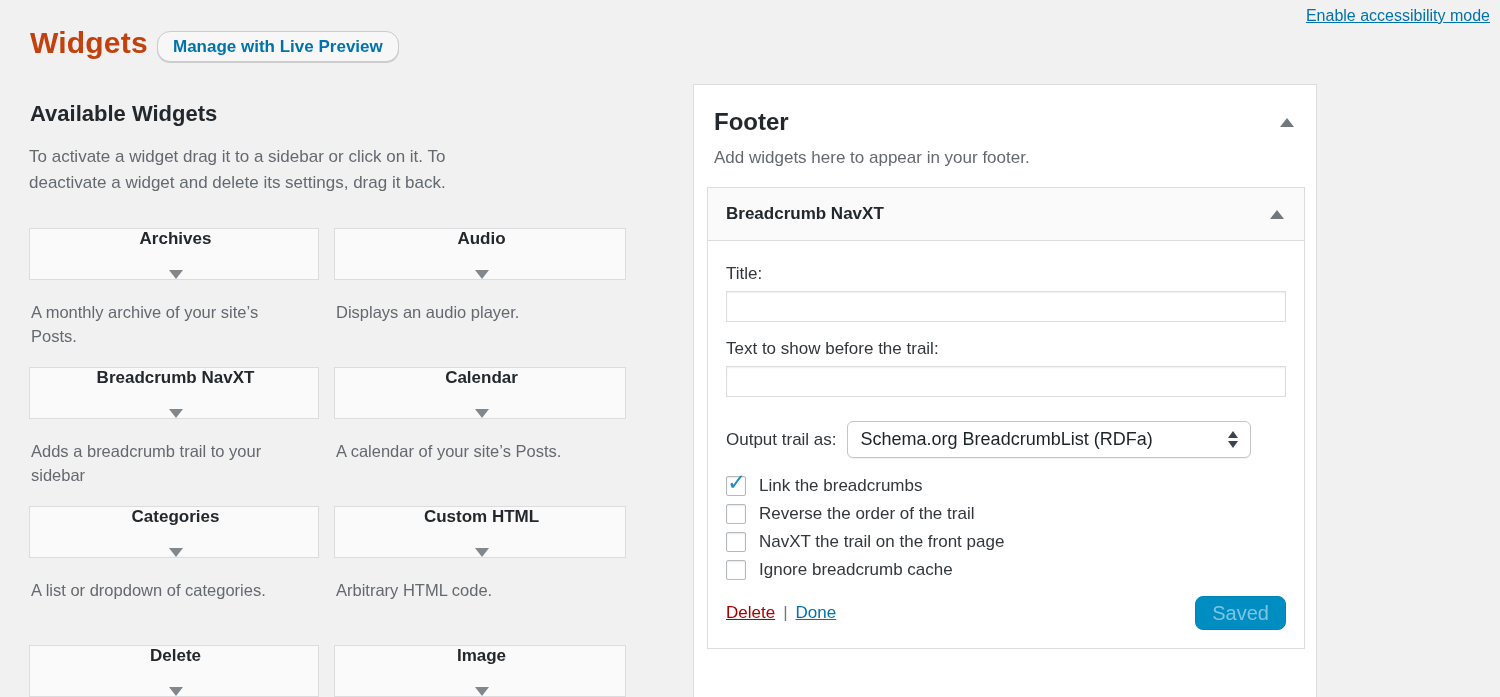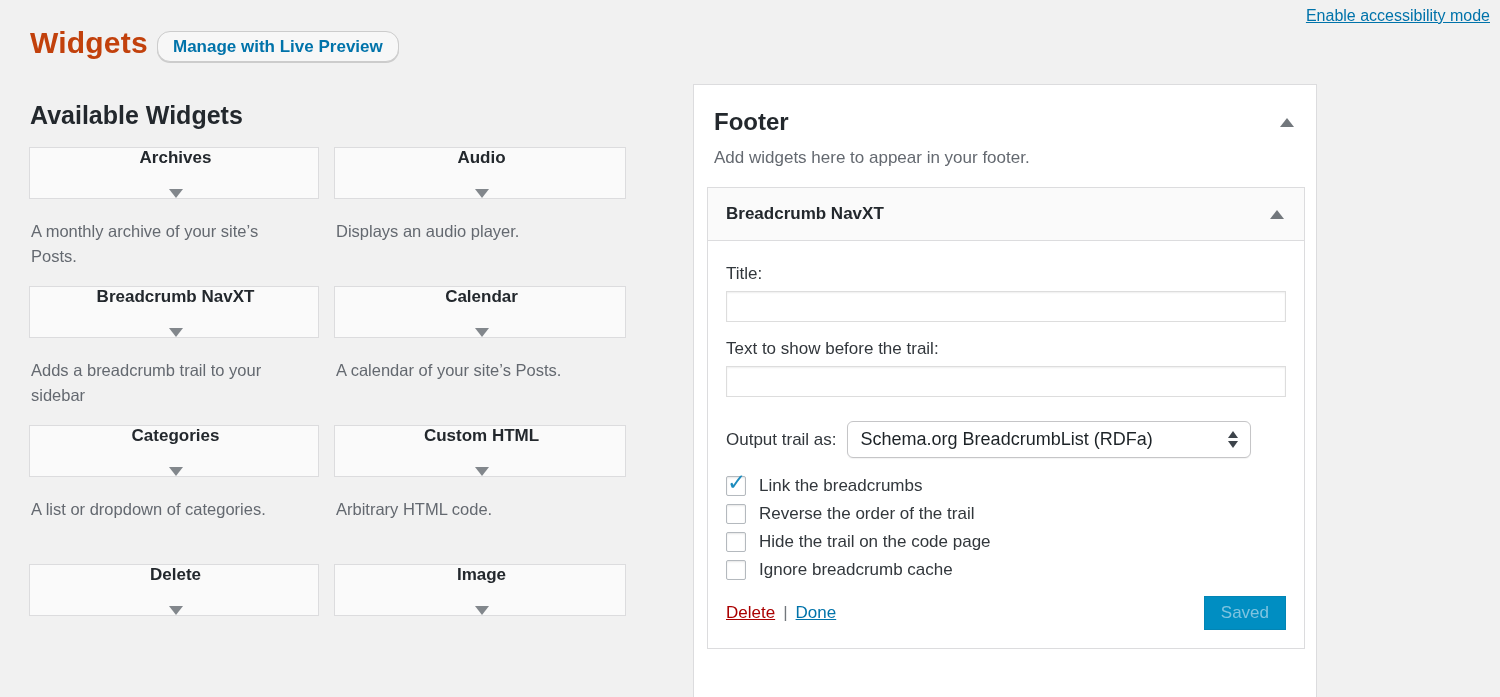--- a/index.html
+++ b/index.html
@@ -25,21 +25,21 @@
   .manage-btn {
     position: absolute; left: 157px; top: 31px;
     height: 31px; padding: 0 15px;
     background: #f7f7f7; border: 1px solid #ccc; border-radius: 13px;
     font-family: inherit; font-size: 17px; font-weight: 600; color: #0073aa;
     cursor: pointer; box-shadow: 0 1px 0 #ccc;
   }
 
   
   .left-col { position: absolute; left: 29px; top: 101px; width: 600px; }
-  .avail-heading { font-size: 25px; font-weight: 700; color: #23282d; margin: 0 0 17px 1px; }
+  .avail-heading { font-size: 22px; font-weight: 700; color: #23282d; margin: 0 0 17px 1px; }
   .avail-desc {
     font-size: 17px; color: #646970; line-height: 1.55;
     width: 490px; margin-bottom: 31px;
   }
   .widgets-grid {
     display: grid;
     grid-template-columns: 290px 292px;
     column-gap: 15px;
     grid-auto-rows: 139px;
   }
@@ -125,34 +125,35 @@
     font-size: 23px; font-weight: 700; color: #1e8cbe; line-height: 1;
   }
   .cb-label { margin-left: 13px; font-size: 17px; color: #32373c; }
 
   .actions-row { display: flex; align-items: center; margin-top: 16px; }
   .delete-link { font-size: 17px; color: #a00; }
   .action-sep { font-size: 17px; color: #72777c; margin: 0 8px; }
   .done-link { font-size: 17px; color: #0073aa; }
   .saved-btn {
     margin-left: auto; height: 34px; padding: 0 16px;
-    background: #008ec2; border: 1px solid #0285b5; border-radius: 0;
-    font-family: inherit; font-size: 17px; color: #7fc4e0;
+    background: #008ec2; border: 1px solid #0285b5; border-radius: 8px;
+    font-family: inherit; font-size: 20px; color: #7fc4e0;
     cursor: default;
   }
 </style>
 </head>
 <body>
 
 <a class="access-link">Enable accessibility mode</a>
 <h1 class="page-title">Widgets</h1>
 <button class="manage-btn">Manage with Live Preview</button>
 
 <div class="left-col">
   <h2 class="avail-heading">Available Widgets</h2>
+  <p class="avail-desc">To activate a widget drag it to a sidebar or click on it. To deactivate a widget and delete its settings, drag it back.</p>
   <div class="widgets-grid" id="widgets-grid">
       <div>
         <div class="widget-card-top">
           <span class="widget-card-title">Archives</span>
           <span class="tri-down"></span>
         </div>
         <p class="widget-card-desc">A monthly archive of your site’s Posts.</p>
       </div>
       <div>
         <div class="widget-card-top">
@@ -240,21 +241,21 @@
               <span class="cb-check">✓</span>
             </span>
             <span class="cb-label">Link the breadcrumbs</span>
           </div>
           <div class="cb-row">
             <span class="cb-box"></span>
             <span class="cb-label">Reverse the order of the trail</span>
           </div>
           <div class="cb-row">
             <span class="cb-box"></span>
-            <span class="cb-label">Hide the trail on the code page</span>
+            <span class="cb-label">NavXT the trail on the front page</span>
           </div>
           <div class="cb-row">
             <span class="cb-box"></span>
             <span class="cb-label">Ignore breadcrumb cache</span>
           </div>
         </div>
 
       <div class="actions-row">
         <a class="delete-link">Delete</a>
         <span class="action-sep">|</span>

